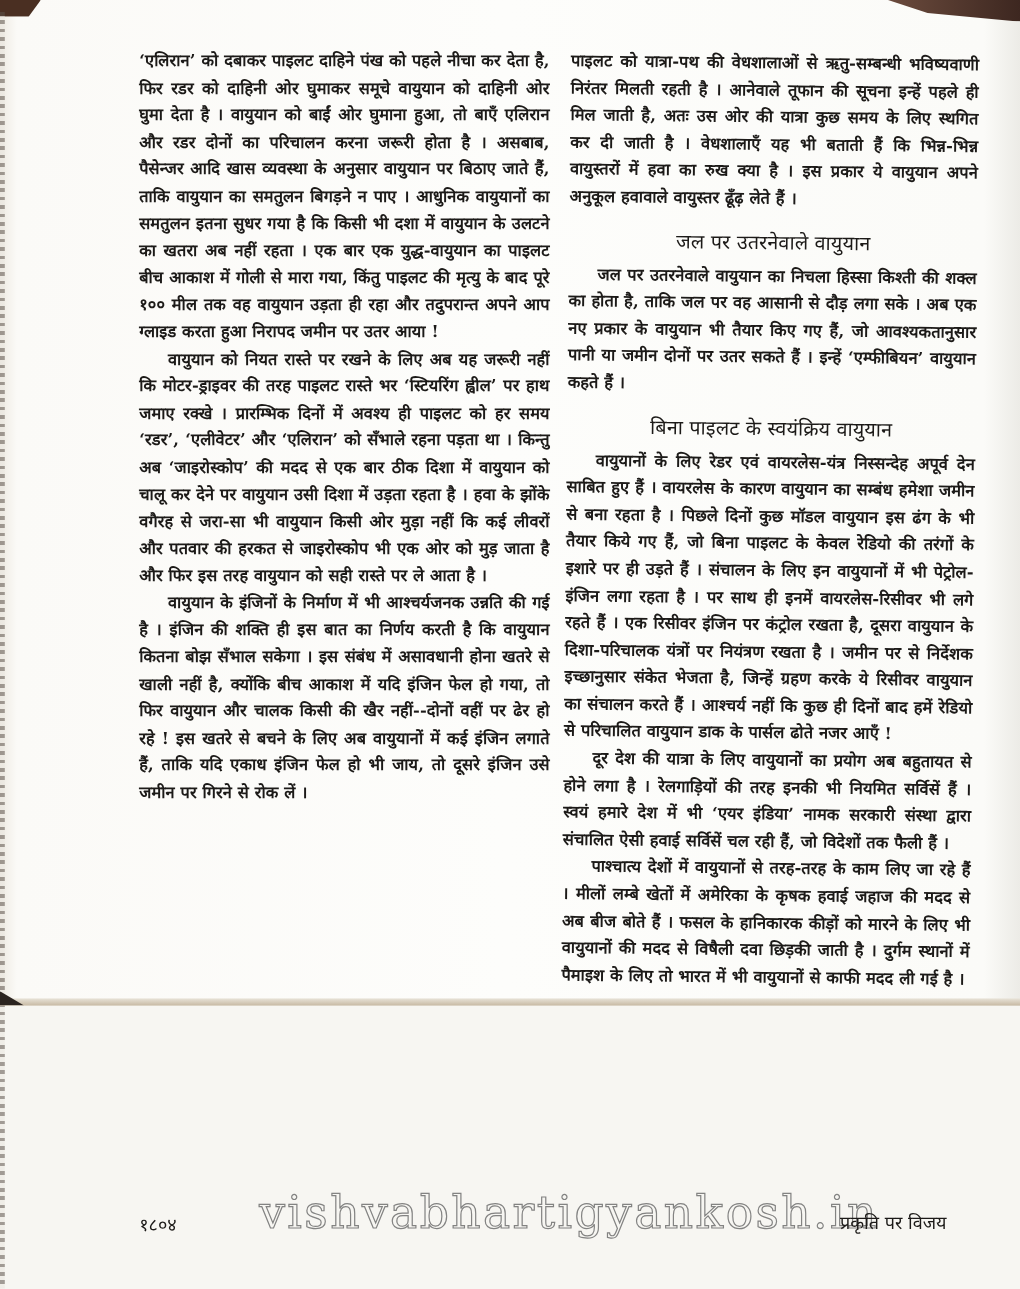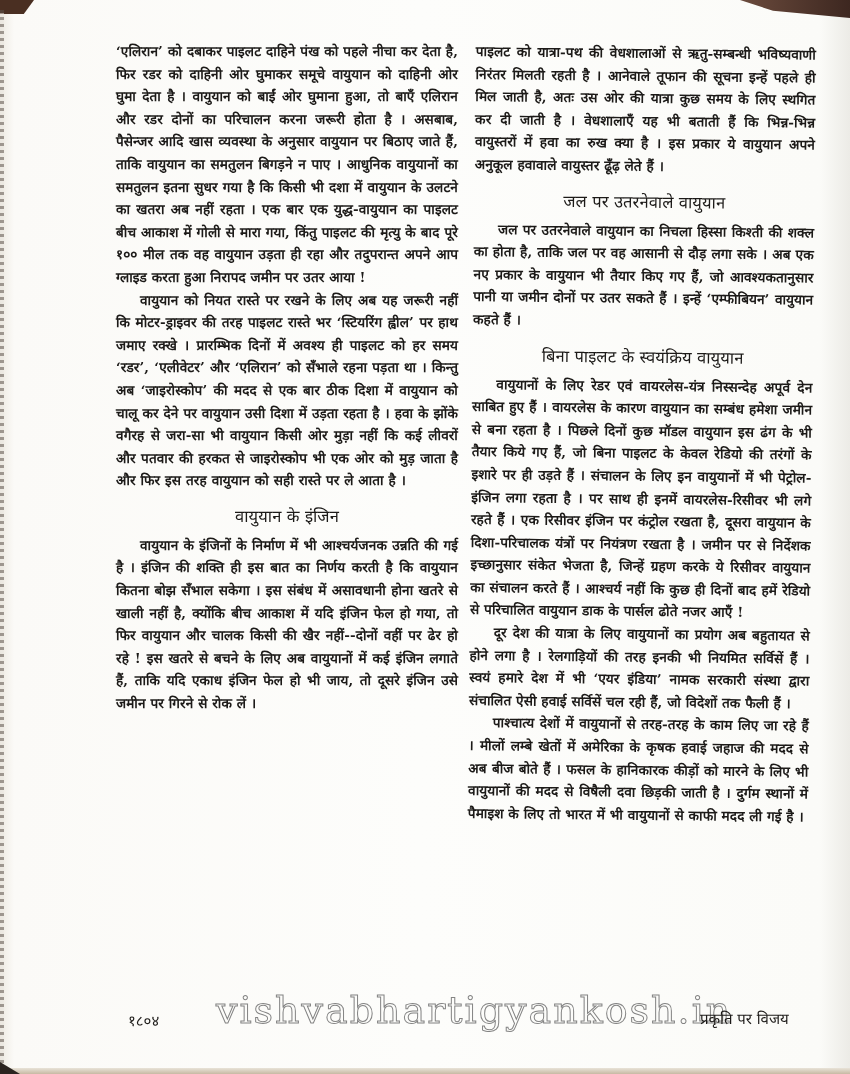--- a/index.html
+++ b/index.html
@@ -3,21 +3,21 @@
   <meta charset="utf-8">
   <style>
     html, body { margin: 0; padding: 0; }
     body {
       width: 850px; height: 1074px; overflow: hidden; position: relative;
       background: #f7f6f2;
       font-family: "DejaVu Serif", "Liberation Serif", serif;
       color: #1c1a18;
     }
     .page {
-      position: absolute; left: 0; top: 0; width: 850px; height: 1074px;
+      position: absolute; left: 0; top: 0; width: 850px; height: 838px;
       background: linear-gradient(90deg, #eeeae2 0px, #fbfaf7 14px, #fdfdfb 420px, #fbfbf8 820px, #ecebe6 850px);
     }
     .corner-tl {
       position: absolute; left: 0; top: 0; width: 34px; height: 14px;
       background: #4a2f22;
       clip-path: polygon(0 0, 100% 0, 70% 100%, 0 100%);
     }
     .corner-tr {
       position: absolute; right: 0; top: 0; width: 110px; height: 18px;
       background: linear-gradient(90deg, #6b4b3d, #3d2720);
@@ -47,21 +47,21 @@
     .col-right { left: 476px; width: 340px; transform: rotate(0.6deg); transform-origin: top left; }
     .para { margin: 0; text-indent: 24px; }
     .para.noindent { text-indent: 0; }
     .heading {
       text-align: center; font-weight: normal;
       font-size: 16.5px; line-height: 22px;
       margin: 14px 0 6px 0;
       text-indent: 0;
     }
     .footer-left {
-      position: absolute; left: 128px; top: 1010px;
+      position: absolute; left: 116px; top: 1010px;
       font-size: 15px; font-weight: normal;
     }
     .footer-right {
       position: absolute; left: 700px; top: 1008px;
       font-size: 15px; font-weight: normal;
     }
     .watermark {
       position: absolute; left: 216px; top: 988px;
       font-family: "DejaVu Serif", serif; 
       font-size: 38px; letter-spacing: 2px;
@@ -76,21 +76,20 @@
 <div class="page">
   <div class="corner-tl"></div>
   <div class="corner-tr"></div>
   <div class="left-edge"></div>
   <div class="bottom-edge"></div>
   <div class="corner-bl"></div>
 
   <div class="col col-left">
     <p class="para noindent">‘एलिरान’ को दबाकर पाइलट दाहिने पंख को पहले नीचा कर देता है, फिर रडर को दाहिनी ओर घुमाकर समूचे वायुयान को दाहिनी ओर घुमा देता है । वायुयान को बाईं ओर घुमाना हुआ, तो बाएँ एलिरान और रडर दोनों का परिचालन करना जरूरी होता है । असबाब, पैसेन्जर आदि खास व्यवस्था के अनुसार वायुयान पर बिठाए जाते हैं, ताकि वायुयान का समतुलन बिगड़ने न पाए । आधुनिक वायुयानों का समतुलन इतना सुधर गया है कि किसी भी दशा में वायुयान के उलटने का खतरा अब नहीं रहता । एक बार एक युद्ध-वायुयान का पाइलट बीच आकाश में गोली से मारा गया, किंतु पाइलट की मृत्यु के बाद पूरे १०० मील तक वह वायुयान उड़ता ही रहा और तदुपरान्त अपने आप ग्लाइड करता हुआ निरापद जमीन पर उतर आया !</p>
     <p class="para">वायुयान को नियत रास्ते पर रखने के लिए अब यह जरूरी नहीं कि मोटर-ड्राइवर की तरह पाइलट रास्ते भर ‘स्टियरिंग ह्वील’ पर हाथ जमाए रक्खे । प्रारम्भिक दिनों में अवश्य ही पाइलट को हर समय ‘रडर’, ‘एलीवेटर’ और ‘एलिरान’ को सँभाले रहना पड़ता था । किन्तु अब ‘जाइरोस्कोप’ की मदद से एक बार ठीक दिशा में वायुयान को चालू कर देने पर वायुयान उसी दिशा में उड़ता रहता है । हवा के झोंके वगैरह से जरा-सा भी वायुयान किसी ओर मुड़ा नहीं कि कई लीवरों और पतवार की हरकत से जाइरोस्कोप भी एक ओर को मुड़ जाता है और फिर इस तरह वायुयान को सही रास्ते पर ले आता है ।</p>
-    <h3 class="heading">वायुयान के इंजिन</h3>
     <p class="para">वायुयान के इंजिनों के निर्माण में भी आश्चर्यजनक उन्नति की गई है । इंजिन की शक्ति ही इस बात का निर्णय करती है कि वायुयान कितना बोझ सँभाल सकेगा । इस संबंध में असावधानी होना खतरे से खाली नहीं है, क्योंकि बीच आकाश में यदि इंजिन फेल हो गया, तो फिर वायुयान और चालक किसी की खैर नहीं--दोनों वहीं पर ढेर हो रहे ! इस खतरे से बचने के लिए अब वायुयानों में कई इंजिन लगाते हैं, ताकि यदि एकाध इंजिन फेल हो भी जाय, तो दूसरे इंजिन उसे जमीन पर गिरने से रोक लें ।</p>
   </div>
 
   <div class="col col-right">
     <p class="para noindent">पाइलट को यात्रा-पथ की वेधशालाओं से ऋतु-सम्बन्धी भविष्यवाणी निरंतर मिलती रहती है । आनेवाले तूफान की सूचना इन्हें पहले ही मिल जाती है, अतः उस ओर की यात्रा कुछ समय के लिए स्थगित कर दी जाती है । वेधशालाएँ यह भी बताती हैं कि भिन्न-भिन्न वायुस्तरों में हवा का रुख क्या है । इस प्रकार ये वायुयान अपने अनुकूल हवावाले वायुस्तर ढूँढ़ लेते हैं ।</p>
     <h3 class="heading">जल पर उतरनेवाले वायुयान</h3>
     <p class="para">जल पर उतरनेवाले वायुयान का निचला हिस्सा किश्ती की शक्ल का होता है, ताकि जल पर वह आसानी से दौड़ लगा सके । अब एक नए प्रकार के वायुयान भी तैयार किए गए हैं, जो आवश्यकतानुसार पानी या जमीन दोनों पर उतर सकते हैं । इन्हें ‘एम्फीबियन’ वायुयान कहते हैं ।</p>
     <h3 class="heading">बिना पाइलट के स्वयंक्रिय वायुयान</h3>
     <p class="para">वायुयानों के लिए रेडर एवं वायरलेस-यंत्र निस्सन्देह अपूर्व देन साबित हुए हैं । वायरलेस के कारण वायुयान का सम्बंध हमेशा जमीन से बना रहता है । पिछले दिनों कुछ मॉडल वायुयान इस ढंग के भी तैयार किये गए हैं, जो बिना पाइलट के केवल रेडियो की तरंगों के इशारे पर ही उड़ते हैं । संचालन के लिए इन वायुयानों में भी पेट्रोल-इंजिन लगा रहता है । पर साथ ही इनमें वायरलेस-रिसीवर भी लगे रहते हैं । एक रिसीवर इंजिन पर कंट्रोल रखता है, दूसरा वायुयान के दिशा-परिचालक यंत्रों पर नियंत्रण रखता है । जमीन पर से निर्देशक इच्छानुसार संकेत भेजता है, जिन्हें ग्रहण करके ये रिसीवर वायुयान का संचालन करते हैं । आश्चर्य नहीं कि कुछ ही दिनों बाद हमें रेडियो से परिचालित वायुयान डाक के पार्सल ढोते नजर आएँ !</p>
     <p class="para">दूर देश की यात्रा के लिए वायुयानों का प्रयोग अब बहुतायत से होने लगा है । रेलगाड़ियों की तरह इनकी भी नियमित सर्विसें हैं । स्वयं हमारे देश में भी ‘एयर इंडिया’ नामक सरकारी संस्था द्वारा संचालित ऐसी हवाई सर्विसें चल रही हैं, जो विदेशों तक फैली हैं ।</p>

